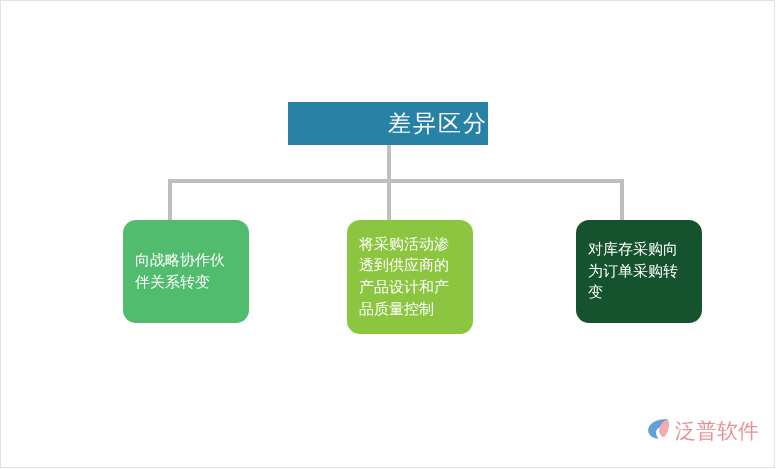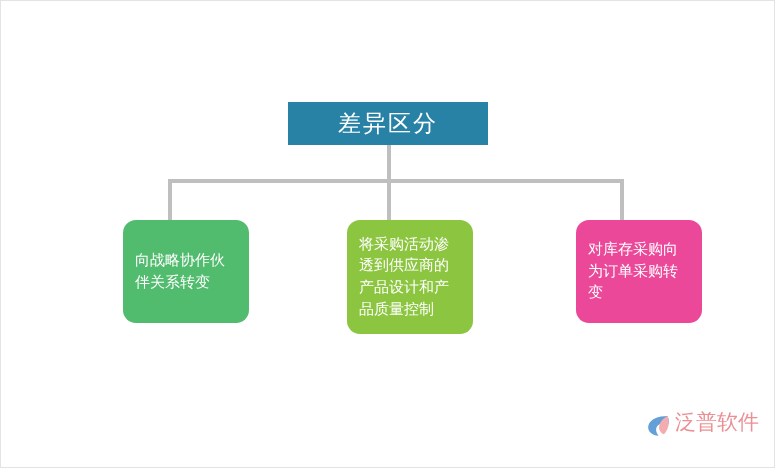--- a/index.html
+++ b/index.html
@@ -57,21 +57,21 @@
     width: 4px;
     height: 43px;
   }
 
   
   .node {
     position: absolute;
     box-sizing: border-box;
     display: flex;
     align-items: center;
-    justify-content: center;
+    justify-content: flex-end;
     color: #ffffff;
     text-align: center;
   }
   .node-root {
     left: 288px;
     top: 102px;
     width: 200px;
     height: 43px;
     background: #2782a6;
     font-size: 23px;
@@ -119,21 +119,21 @@
   .watermark {
     position: absolute;
     left: 645px;
     top: 412px;
     width: 122px;
     height: 50px;
     opacity: 0.95;
   }
   .wm-row {
     display: flex;
-    align-items: flex-start;
+    align-items: flex-end;
     height: 30px;
   }
   .wm-mark {
     width: 27px;
     height: 27px;
     margin-right: 3px;
     flex: 0 0 auto;
   }
   .wm-name {
     font-size: 21px;
@@ -167,21 +167,21 @@
   </div>
 
   <div class="node node-child node-a" style="background: rgb(81, 187, 110);">
     <span class="node-text">向战略协作伙伴关系转变</span>
   </div>
 
   <div class="node node-child node-b" style="background: rgb(140, 197, 64);">
     <span class="node-text">将采购活动渗透到供应商的产品设计和产品质量控制</span>
   </div>
 
-  <div class="node node-child node-c" style="background: #ec4899;">
+  <div class="node node-child node-c" style="background: #14532d;">
     <span class="node-text">对库存采购向为订单采购转变</span>
   </div>
 
   <div class="watermark">
     <div class="wm-row">
       <span class="wm-mark">
         <svg width="27" height="27" viewBox="0 0 40 40" aria-hidden="true">
           <path d="M33 6 C20 6 8 10 5 20 C3 28 10 35 20 35 C16 30 15 24 19 20 C23 16 30 16 35 18 C36 13 35 9 33 6 Z" fill="#5b9bd5"></path>
           <path d="M33 6 C26 10 22 15 21 21 C20 26 23 31 28 33 C33 28 36 20 35 13 C35 10 34 8 33 6 Z" fill="#f3a9ac"></path>
         </svg>

